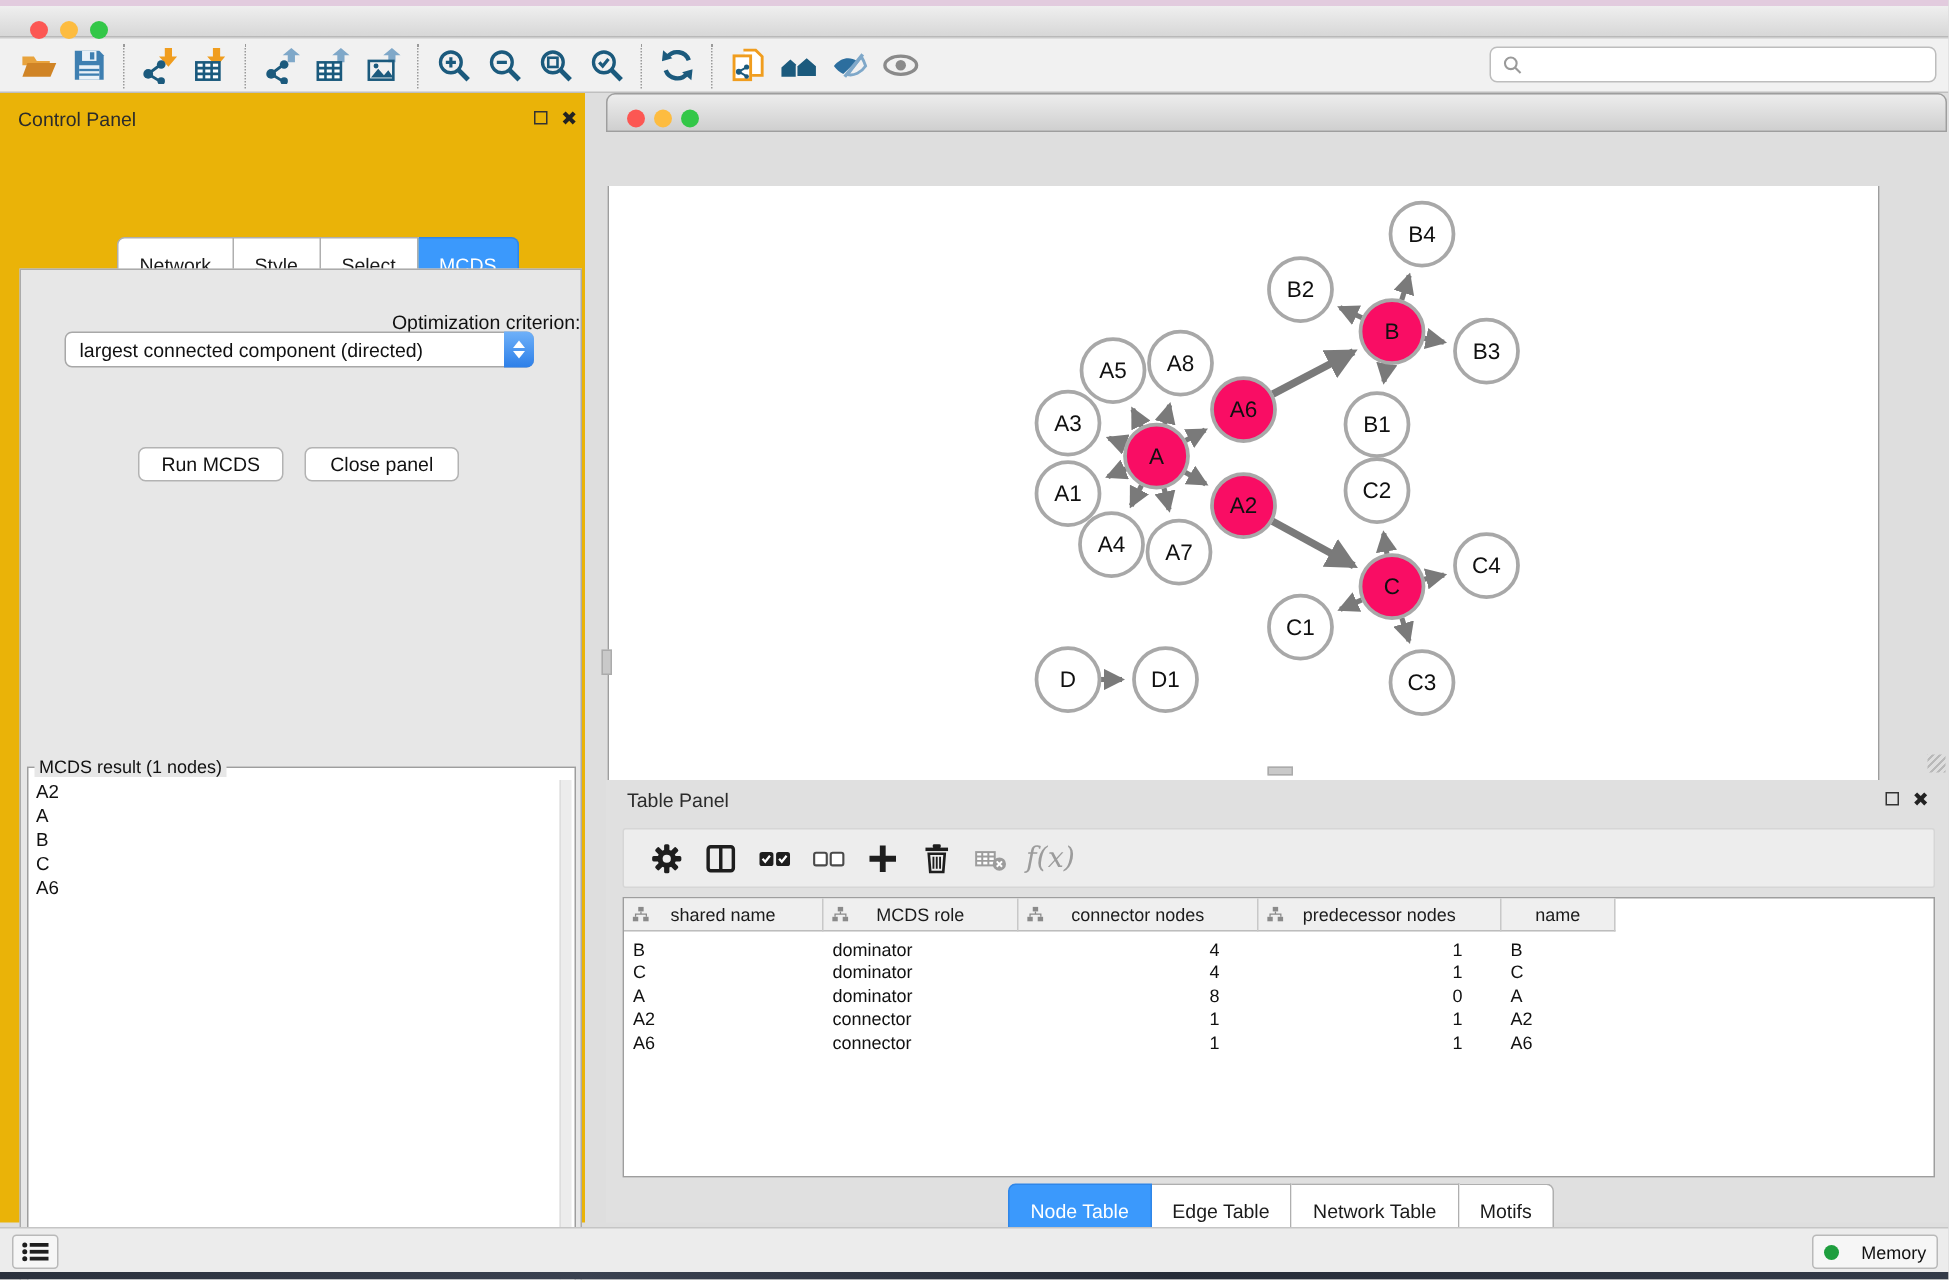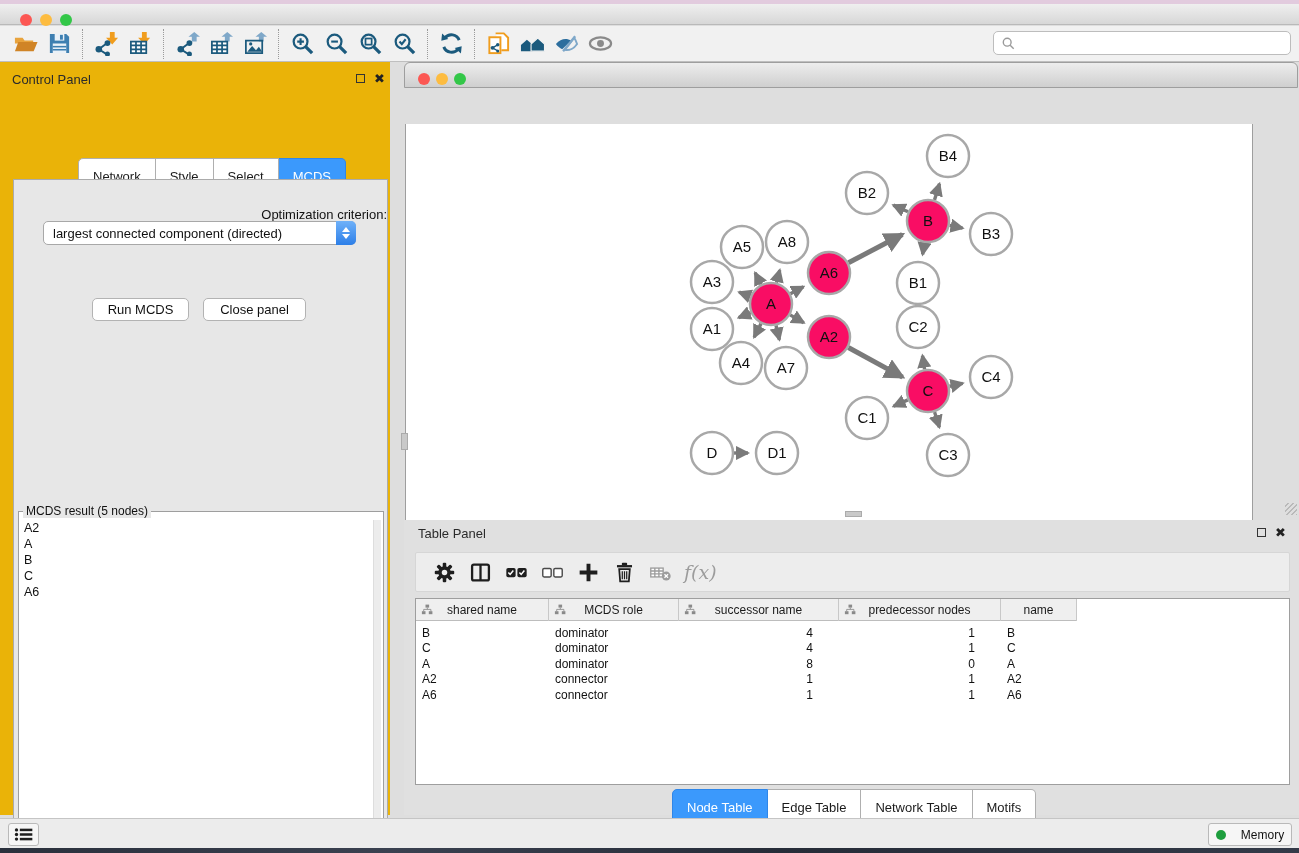--- a/index.html
+++ b/index.html
@@ -273,21 +273,21 @@
     <div id="opt-select">
       <span class="sel-text">largest connected component (directed)</span>
       <span class="stepper">
         <span class="chev up"></span>
           <span class="chev dn"></span>
       </span>
     </div>
     <div class="cp-btn" style="left:78px;width:97px">Run MCDS</div>
     <div class="cp-btn" style="left:189px;width:103px">Close panel</div>
     <div id="mcds-fieldset">
-      <span id="mcds-legend">MCDS result (5 nodes)</span>
+      <span id="mcds-legend">MCDS result (1 nodes)</span>
       <div id="mcds-list">
         <div>A2</div>
         <div>A</div>
         <div>B</div>
         <div>C</div>
         <div>A6</div>
       </div>
       <div id="mcds-scroll"></div>
     </div>
   </div>
@@ -501,21 +501,21 @@
         </svg>
         <span>MCDS role</span>
       </div>
       <div class="th" style="width:160px">
         <svg viewBox="0 0 20 20">
           <rect x="7.5" y="1" width="6" height="5" fill="#8A8A8A"></rect>
           <rect x="1.5" y="12" width="6" height="5" fill="#8A8A8A"></rect>
           <rect x="13" y="12" width="6" height="5" fill="#8A8A8A"></rect>
           <path d="M10.5 6 v3 M4.5 12 v-3 h12 v3" fill="none" stroke="#8A8A8A" stroke-width="1.4"></path>
         </svg>
-        <span>successor name</span>
+        <span>connector nodes</span>
       </div>
       <div class="th" style="width:162px">
         <svg viewBox="0 0 20 20">
           <rect x="7.5" y="1" width="6" height="5" fill="#8A8A8A"></rect>
           <rect x="1.5" y="12" width="6" height="5" fill="#8A8A8A"></rect>
           <rect x="13" y="12" width="6" height="5" fill="#8A8A8A"></rect>
           <path d="M10.5 6 v3 M4.5 12 v-3 h12 v3" fill="none" stroke="#8A8A8A" stroke-width="1.4"></path>
         </svg>
         <span>predecessor nodes</span>
       </div>

